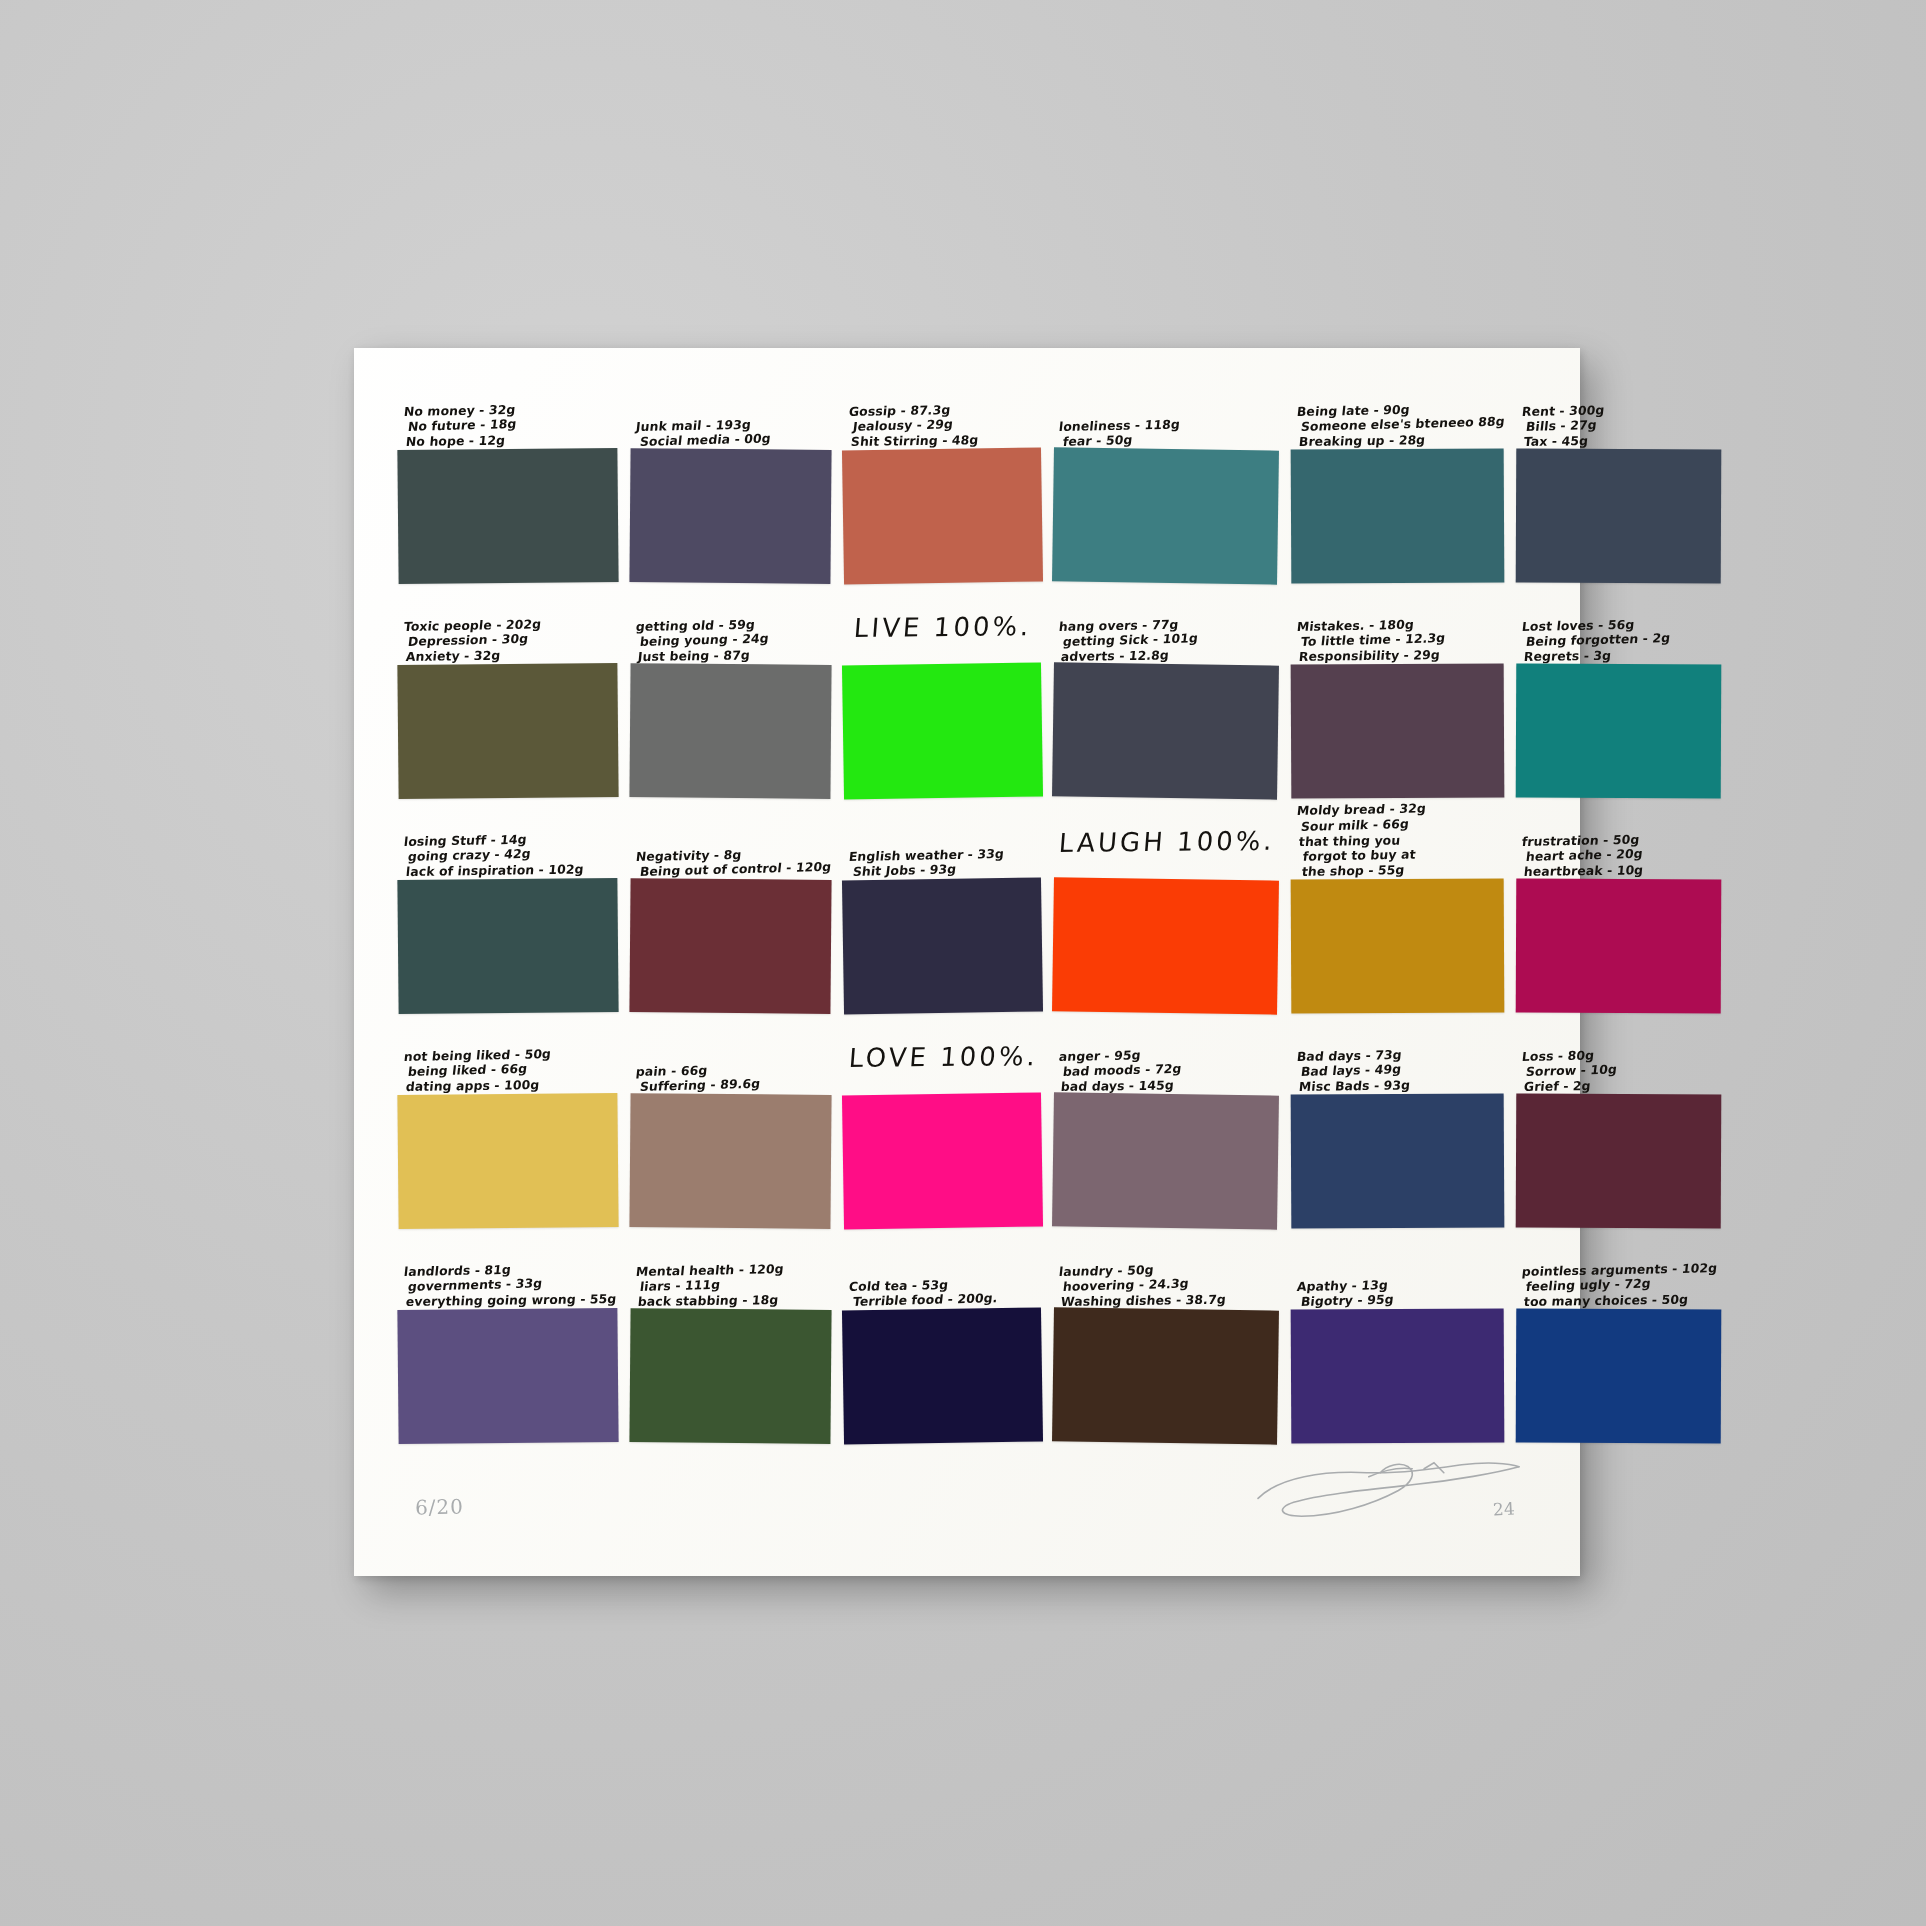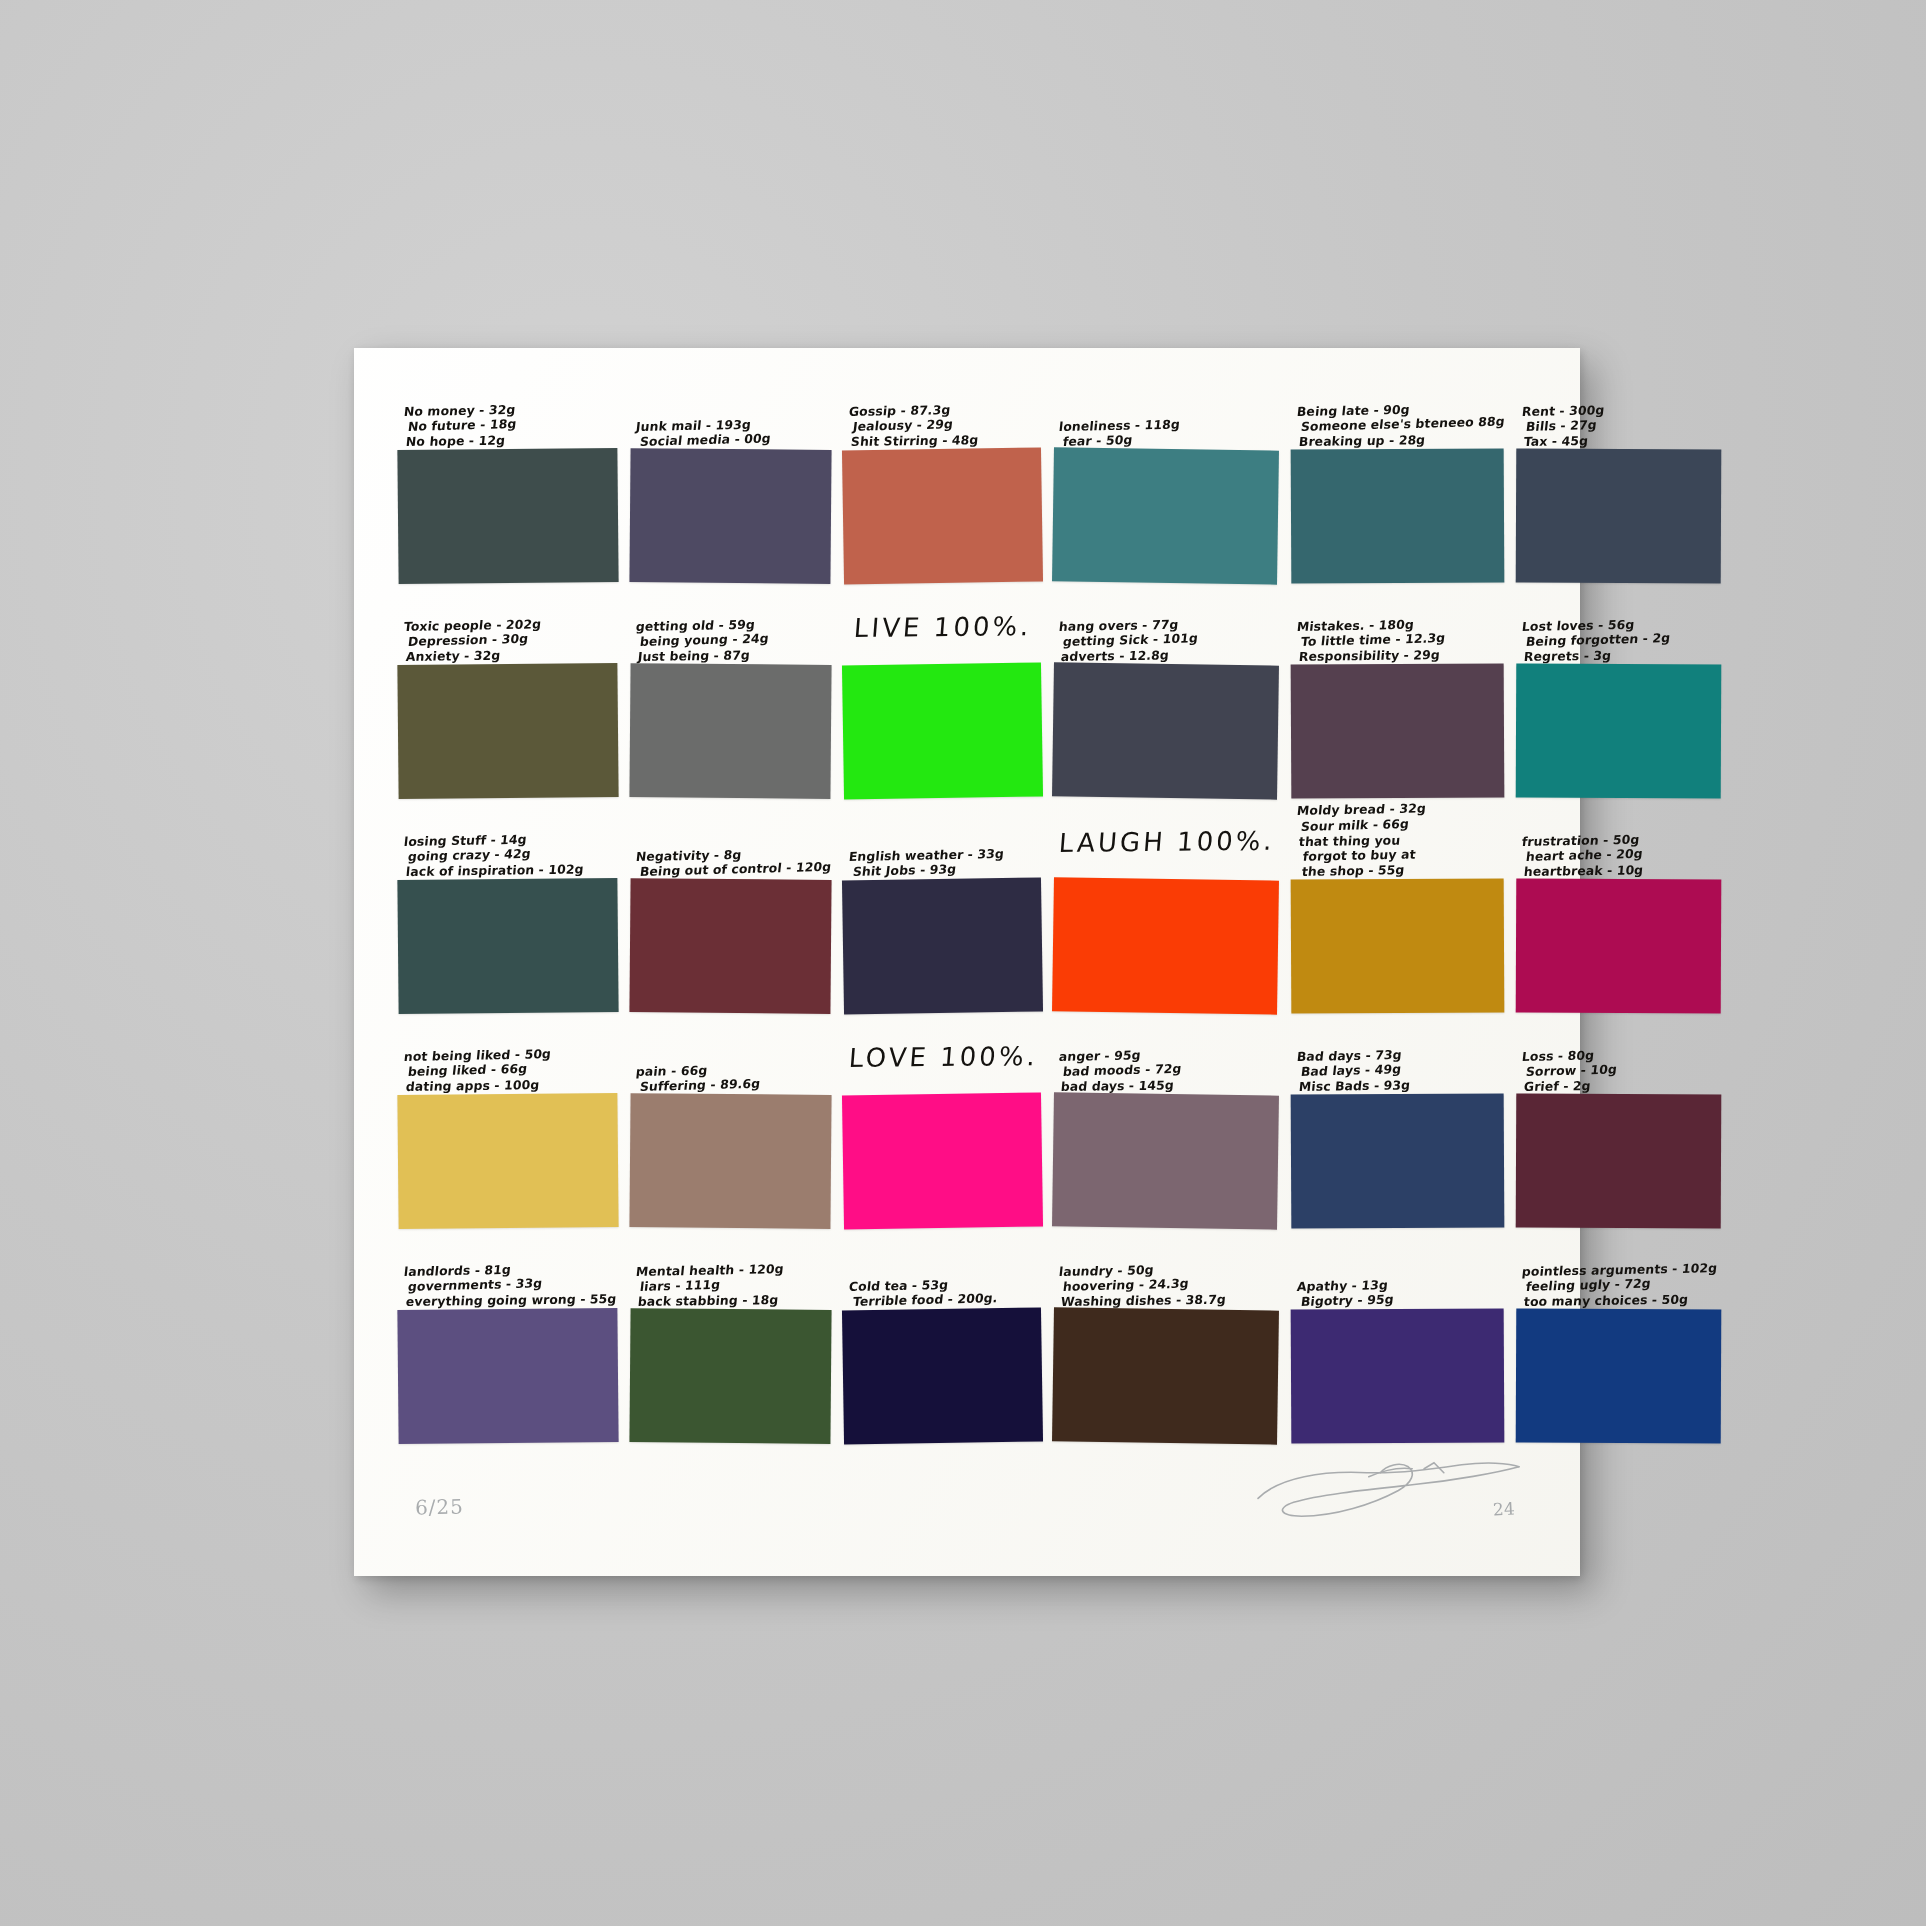--- a/index.html
+++ b/index.html
@@ -379,21 +379,21 @@
       <div class="cell">
         <div class="caption">
           <div class="line l1">pointless arguments - 102g</div>
           <div class="line l2">feeling ugly - 72g</div>
           <div class="line l3">too many choices - 50g</div>
         </div>
         <div class="swatch r-f" style="background: rgb(18, 58, 128);"></div>
       </div>
     </div>
 
-  <div id="edition">6/25</div>
+  <div id="edition">6/20</div>
 
   <div id="signature">
     <svg viewBox="0 0 280 86" xmlns="http://www.w3.org/2000/svg">
       <g fill="none" stroke="#a9acae" stroke-width="1.6" stroke-linecap="round">
         <path d="M8 52 C 30 30, 74 24, 118 26 C 152 27, 186 22, 214 18 C 238 15, 262 16, 272 20"></path>
         <path d="M272 20 C 250 26, 206 34, 166 38 C 120 43, 70 48, 44 56 C 26 62, 30 70, 52 70 C 86 70, 124 58, 150 44 C 164 36, 168 26, 160 20 C 152 15, 138 18, 132 26"></path>
         <path d="M120 30 C 134 24, 150 20, 164 22"></path>
         <path d="M176 22 L 186 16 L 196 26"></path>
       </g>
     </svg>

